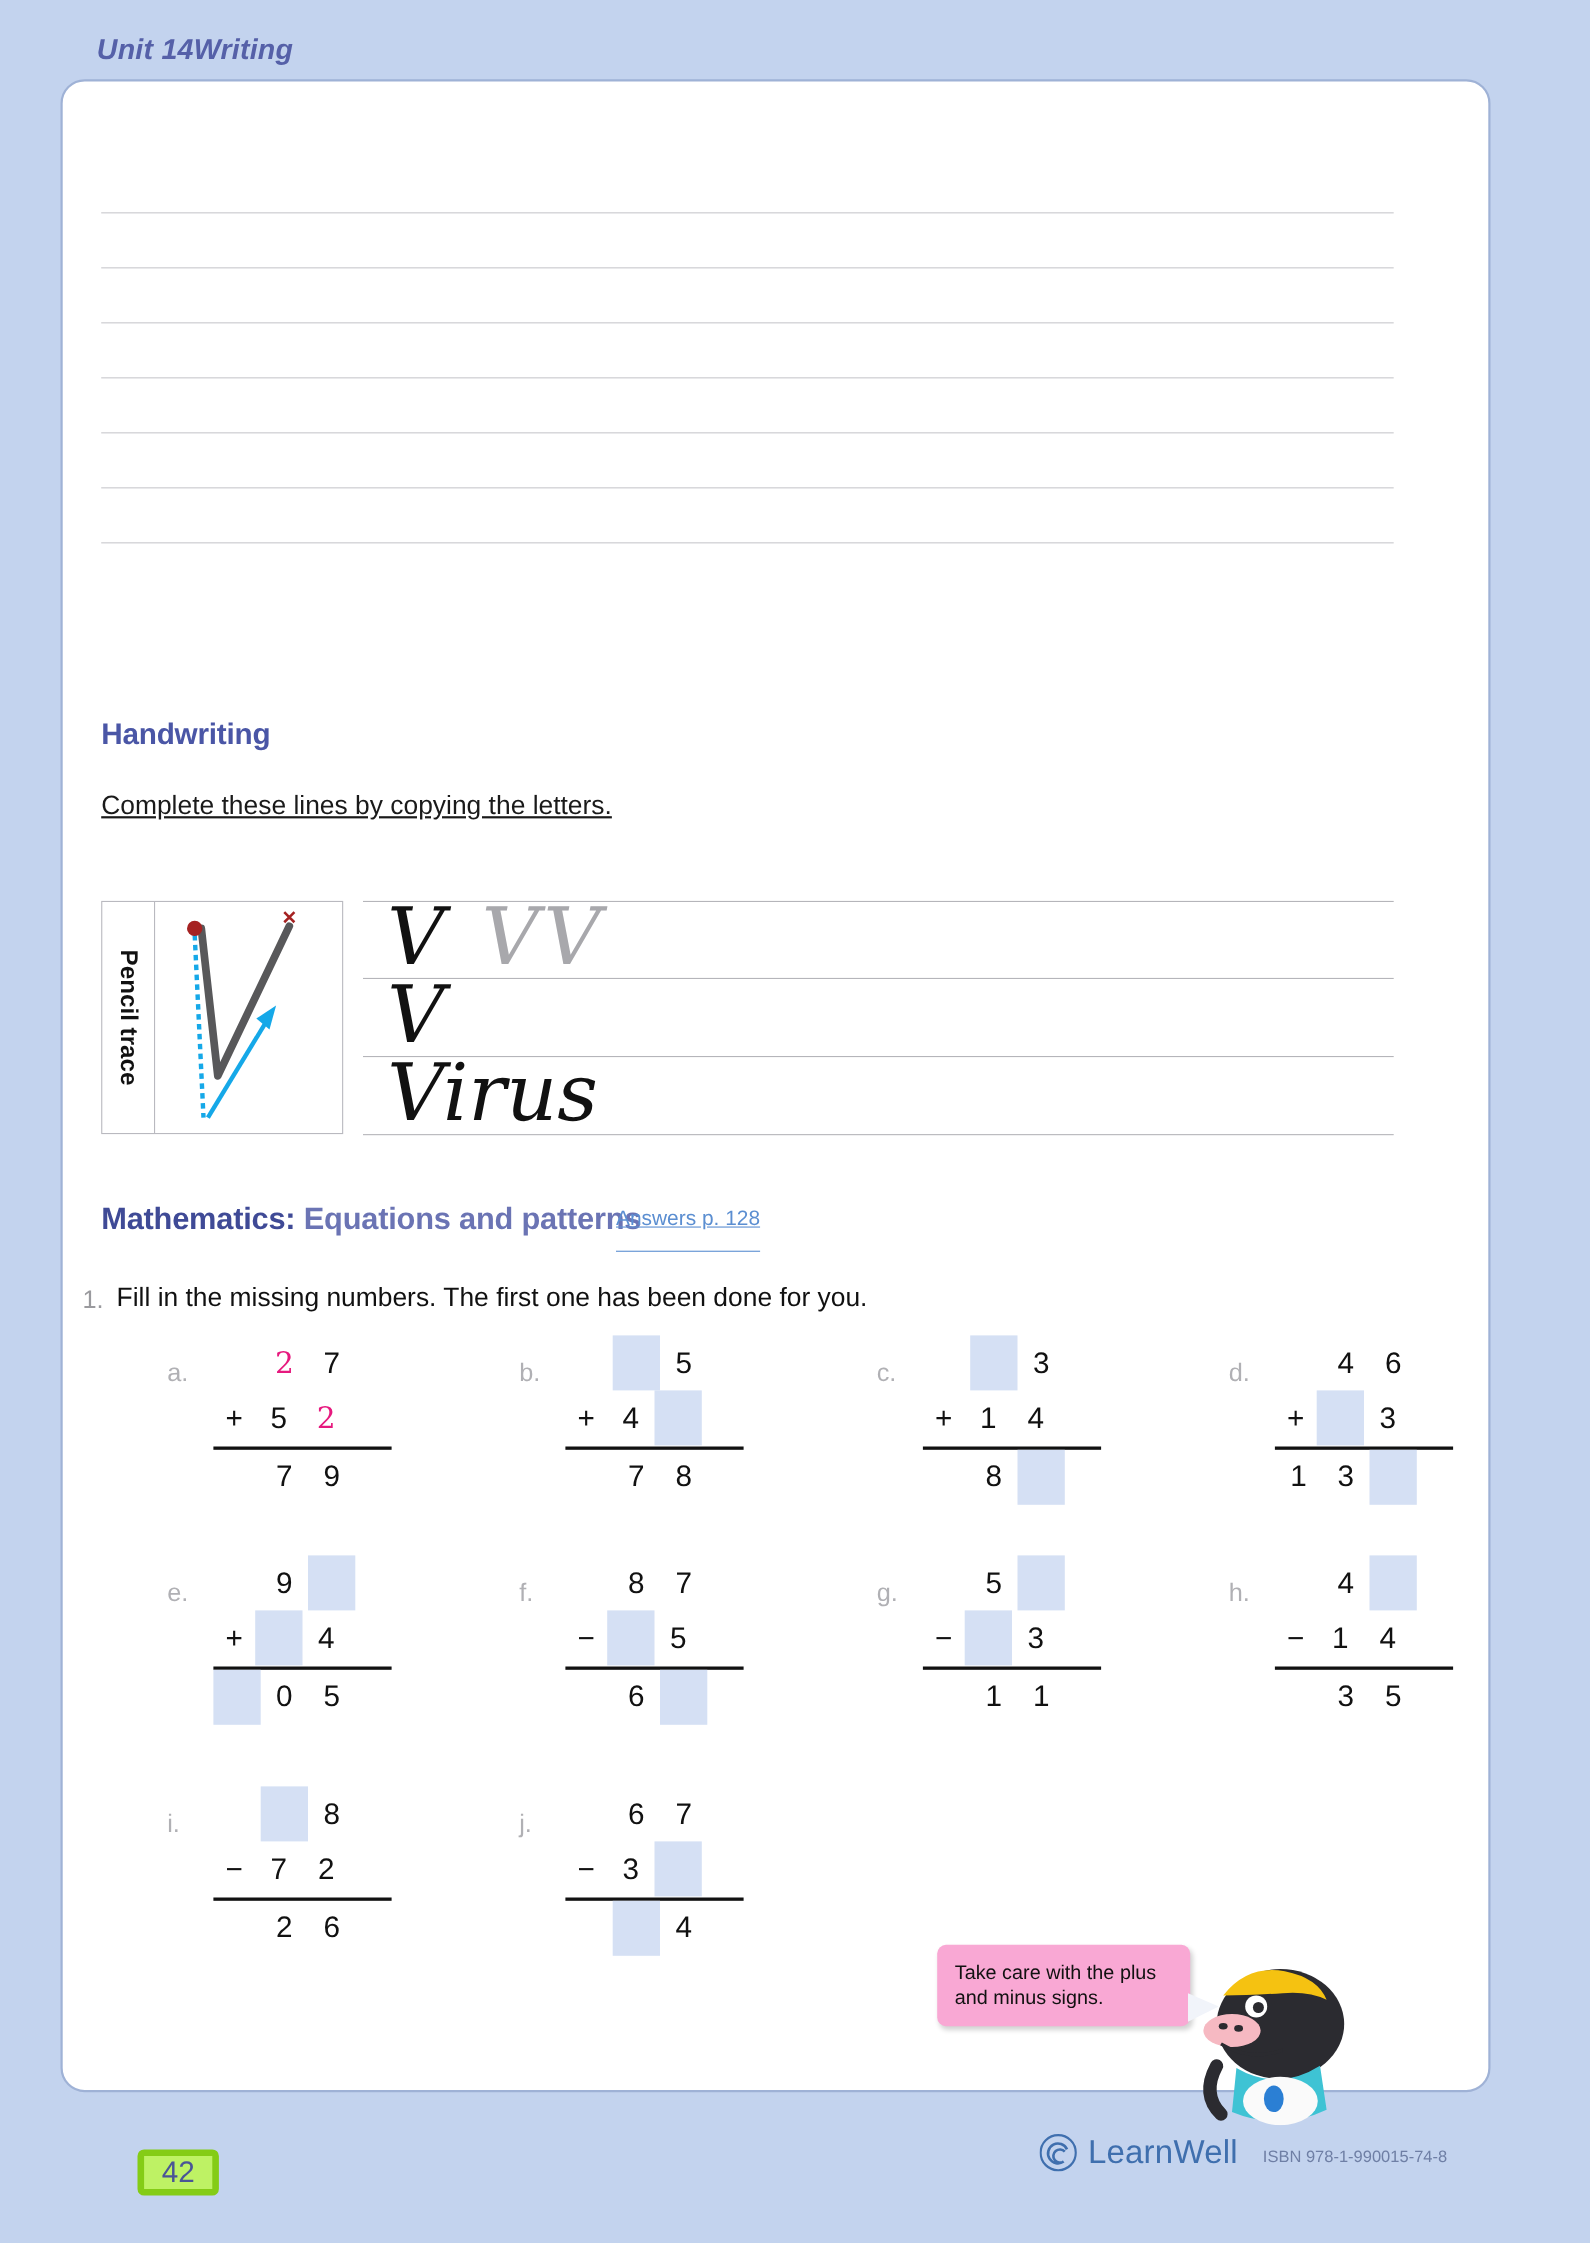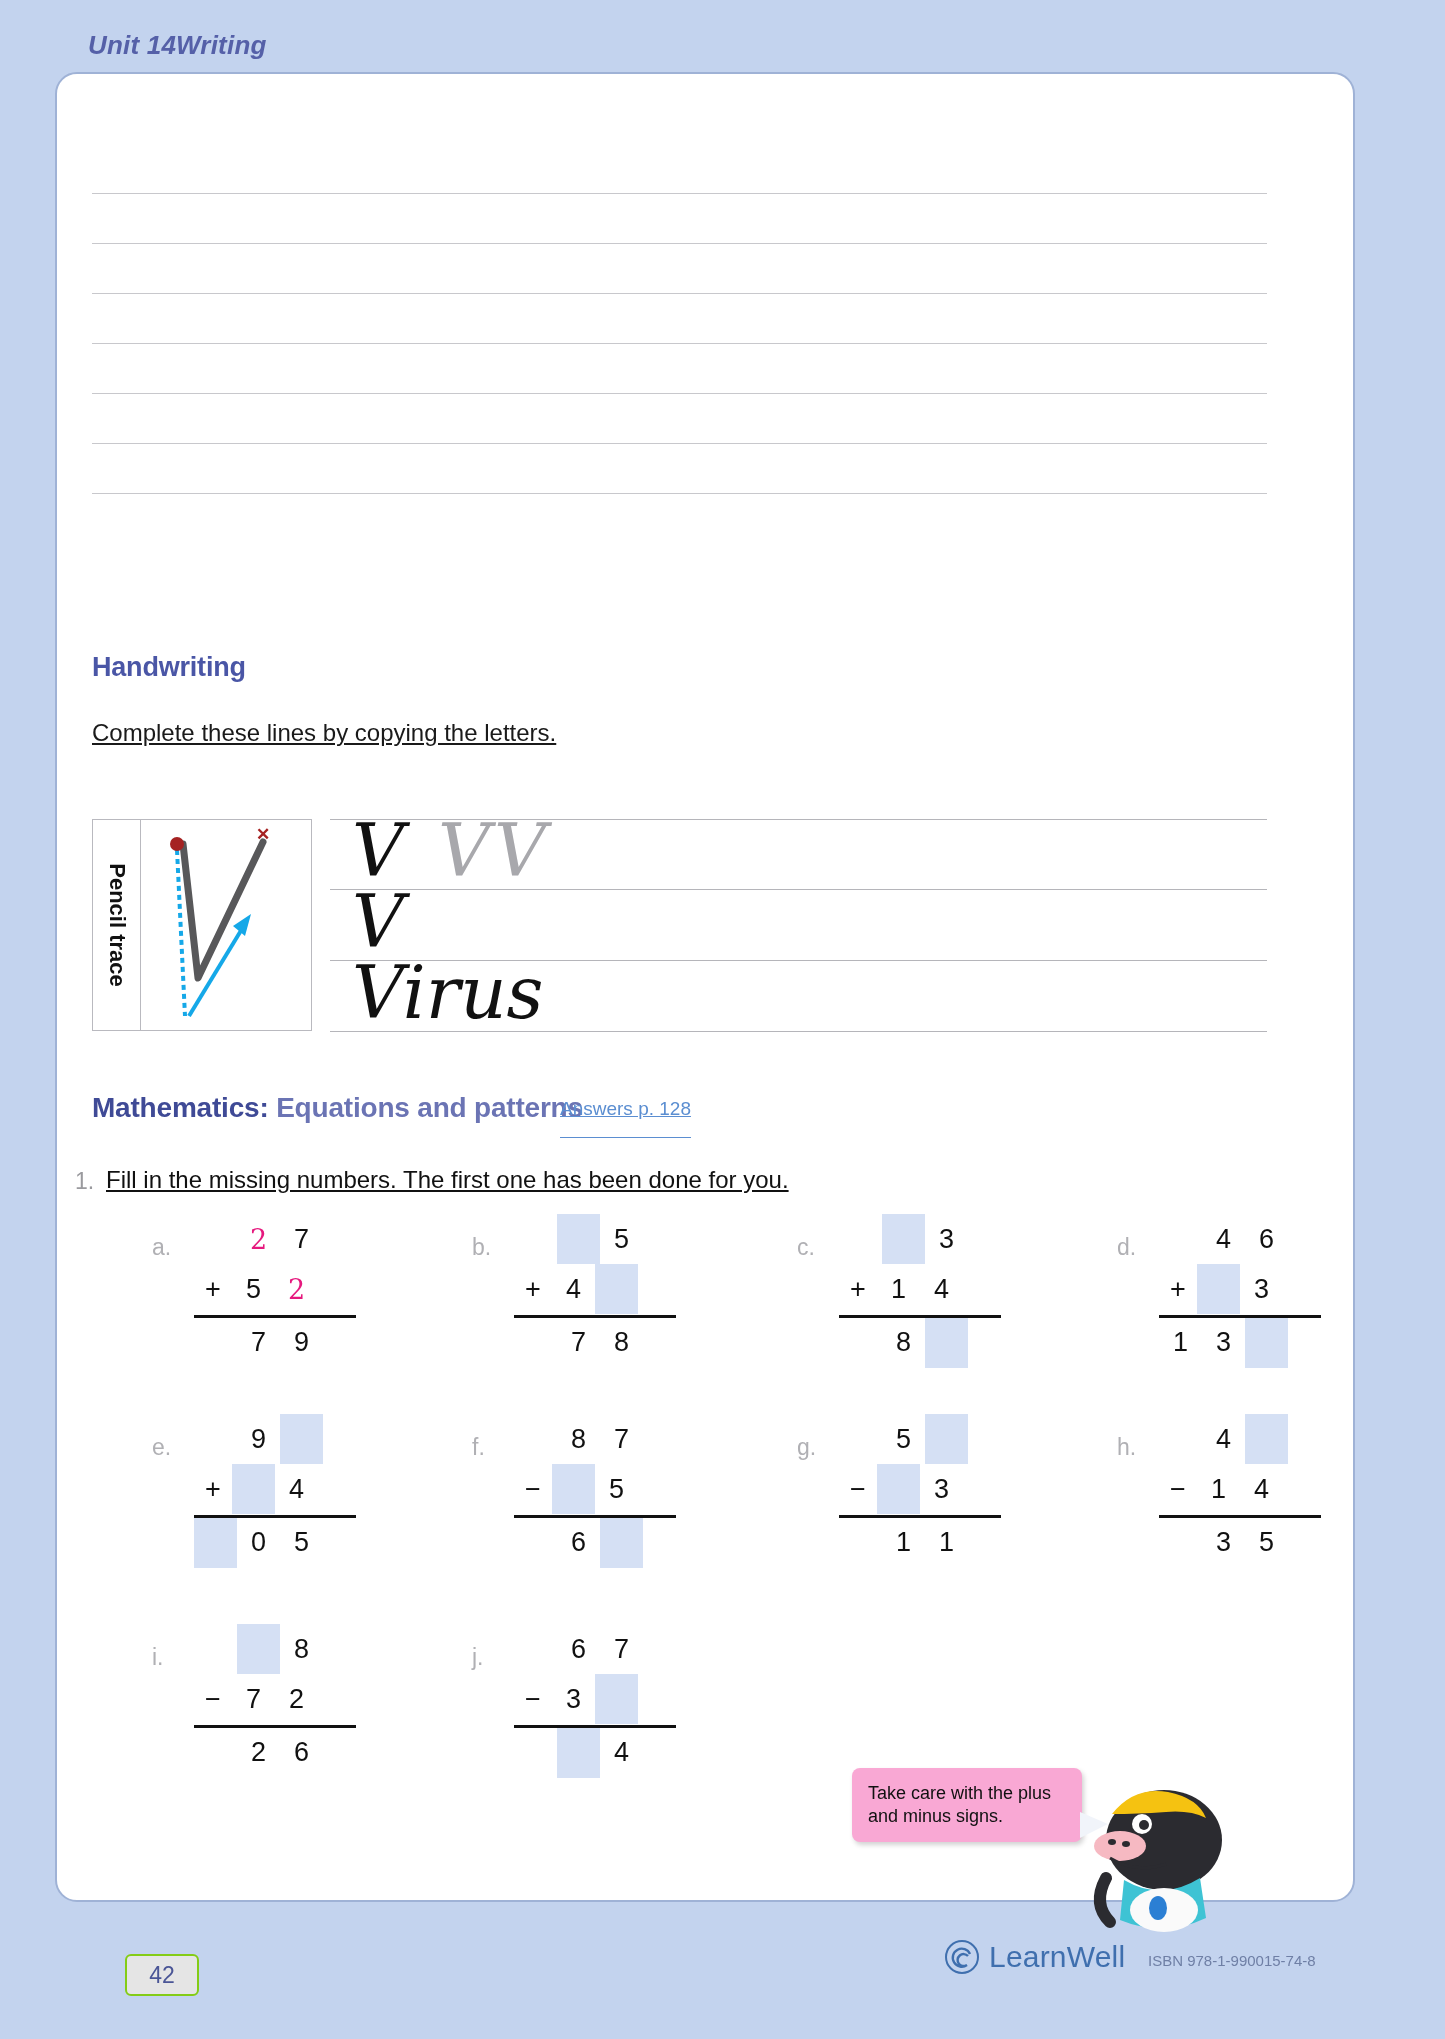--- a/index.html
+++ b/index.html
@@ -143,21 +143,20 @@
     left: 18px; top: 1094px;
     font-size: 23px;
     color: #9a9a9e;
   }
   .q-text {
     position: absolute;
     left: 49px; top: 1092px;
     font-size: 24px;
     color: #111;
     font-weight: 500;
-    text-decoration: underline;
   }
 
   
   .math-area {
     position: absolute;
     left: 0; top: 1140px;
     width: 1300px; height: 480px;
   }
   .problem { position: absolute; }
   .plabel {
@@ -212,27 +211,27 @@
     border-top: 12px solid transparent;
     border-bottom: 14px solid transparent;
     border-left: 28px solid #f1f4fa;
   }
 
   
   .page-tab {
     position: absolute;
     left: 68px; top: 1880px;
     width: 74px; height: 42px;
-    background: #e5e5e5;
-    border: 2px solid #84cc16;
+    background: #bef264;
+    border: 6px solid #84cc16;
     border-radius: 6px;
     display: flex;
     align-items: center;
     justify-content: center;
-    font-size: 23px;
+    font-size: 27px;
     color: #4a5596;
   }
 
   
   .footer-brand {
     position: absolute;
     left: 945px; top: 1940px;
     display: flex;
     align-items: center;
     gap: 10px;

